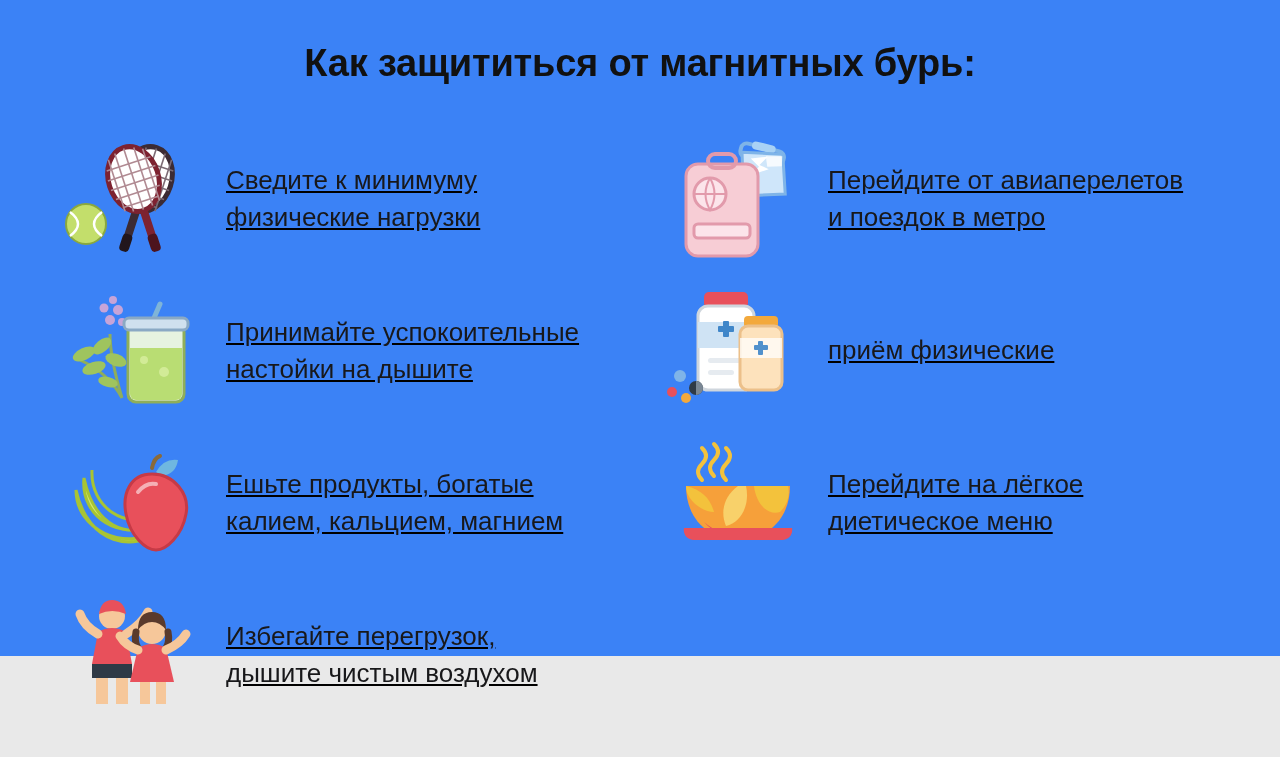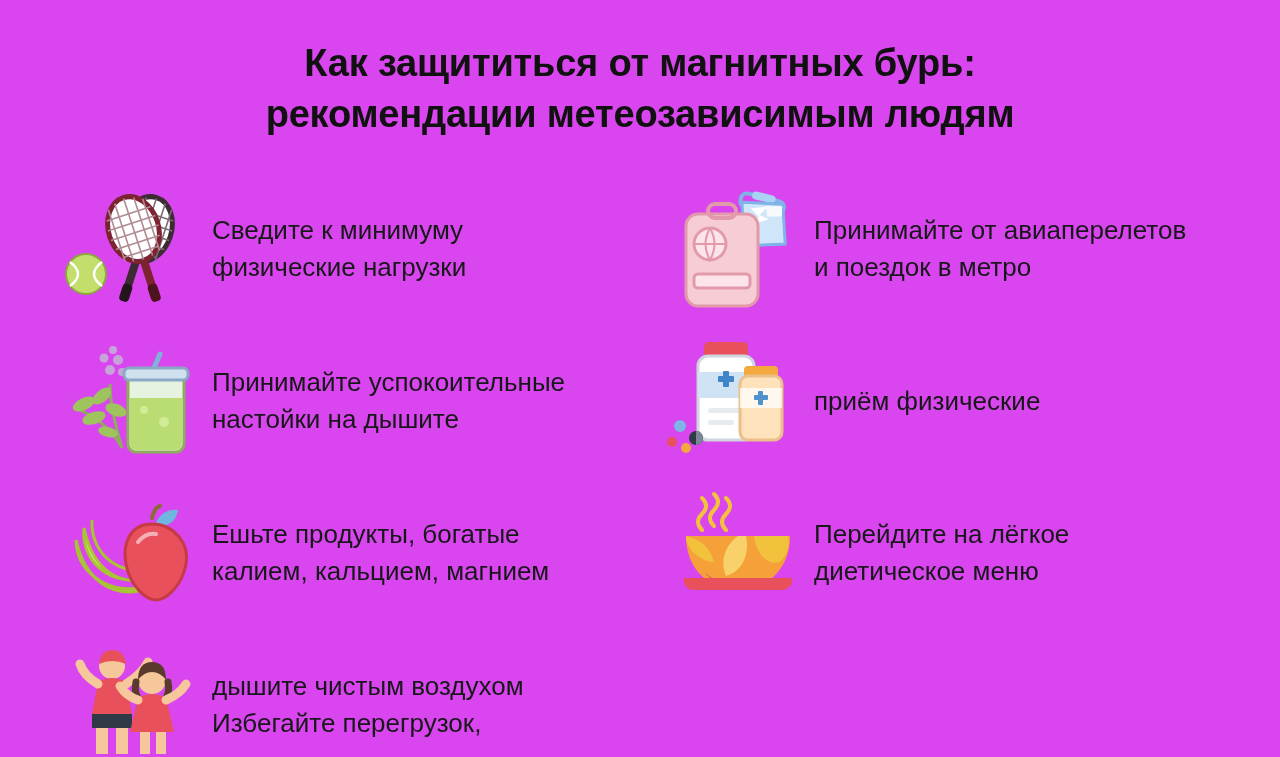--- a/index.html
+++ b/index.html
@@ -9,22 +9,22 @@
   body {
     width: 1280px;
     height: 757px;
     background: #e9e9e9;
     font-family: "Liberation Sans", sans-serif;
     overflow: hidden;
   }
   .poster {
     position: relative;
     width: 1280px;
-    height: 757px;
-    background: #d946ef;
+    height: 656px;
+    background: #3b82f6;
     box-sizing: border-box;
   }
   .title {
     padding-top: 38px;
     text-align: center;
     color: #111111;
     font-weight: bold;
     font-size: 38px;
     line-height: 1.33;
     letter-spacing: -0.2px;
@@ -37,20 +37,22 @@
     display: grid;
     grid-template-columns: 590px 590px;
     grid-template-rows: repeat(4, 152px);
     column-gap: 12px;
     padding-left: 62px;
     box-sizing: border-box;
   }
   .tip {
     display: flex;
     align-items: center;
+    gap: 14px;
+    text-decoration: underline;
   }
   .tip .art {
     flex: 0 0 150px;
     width: 150px;
     height: 126px;
     position: relative;
   }
   .tip .text {
     color: #18181a;
     font-size: 26px;
@@ -59,21 +61,20 @@
   }
   svg { display: block; }
 </style>
 </head>
 <body>
 
 <div class="poster">
 
   <div class="title">
     <span class="line">Как защититься от магнитных бурь:</span>
-    <span class="line">рекомендации метеозависимым людям</span>
   </div>
 
   <div class="grid">
 
     <div class="tip">
       <div class="art">
         <svg viewBox="0 0 150 126" width="150" height="126">
           <g transform="translate(28,8)">
             <g transform="rotate(18 50 55)">
               <ellipse cx="50" cy="34" rx="25" ry="33" fill="#ffffff" stroke="#3c2b33" stroke-width="5"></ellipse>
@@ -136,21 +137,21 @@
           <g transform="translate(22,18)">
             <rect x="0" y="10" width="72" height="92" rx="12" fill="#f7cdd5" stroke="#e29aab" stroke-width="3"></rect>
             <rect x="22" y="0" width="28" height="14" rx="7" fill="none" stroke="#e29aab" stroke-width="4"></rect>
             <circle cx="24" cy="40" r="16" fill="#fce4ea" stroke="#e29aab" stroke-width="3"></circle>
             <path d="M8 40 H40 M24 24 q9 16 0 32 q-9 -16 0 -32" fill="none" stroke="#e29aab" stroke-width="2"></path>
             <rect x="8" y="70" width="56" height="14" rx="4" fill="#fce4ea" stroke="#e29aab" stroke-width="3"></rect>
           </g>
         </svg>
       </div>
       <div class="text">
-        <div>Принимайте от авиаперелетов</div>
+        <div>Перейдите от авиаперелетов</div>
         <div>и поездок в метро</div>
       </div>
     </div>
 
 
     <div class="tip">
       <div class="art">
         <svg viewBox="0 0 150 126" width="150" height="126">
           <g transform="translate(2,6)">
             <path d="M58 104 C48 86 34 74 16 66 M58 104 C52 84 46 62 46 40" fill="none" stroke="#8fae5a" stroke-width="3"></path>
@@ -287,19 +288,19 @@
             <path d="M60 50 q14 -8 28 0 l8 34 H52 Z" fill="#e8505b"></path>
             <path d="M88 52 q14 -6 20 -16" fill="none" stroke="#f6c79a" stroke-width="9" stroke-linecap="round"></path>
             <path d="M60 52 q-12 -4 -18 -14" fill="none" stroke="#f6c79a" stroke-width="9" stroke-linecap="round"></path>
             <path d="M62 84 h10 v22 H62 Z M78 84 h10 v22 H78 Z" fill="#f6c79a"></path>
 
             <path d="M18 80 h12 v26 H18 Z M38 80 h12 v26 H38 Z" fill="#f6c79a"></path>
           </g>
         </svg>
       </div>
       <div class="text">
+        <div>Избегайте перегрузок,</div>
         <div>дышите чистым воздухом</div>
-        <div>Избегайте перегрузок,</div>
       </div>
     </div>
 
   </div>
 </div>
 
 </body></html>

